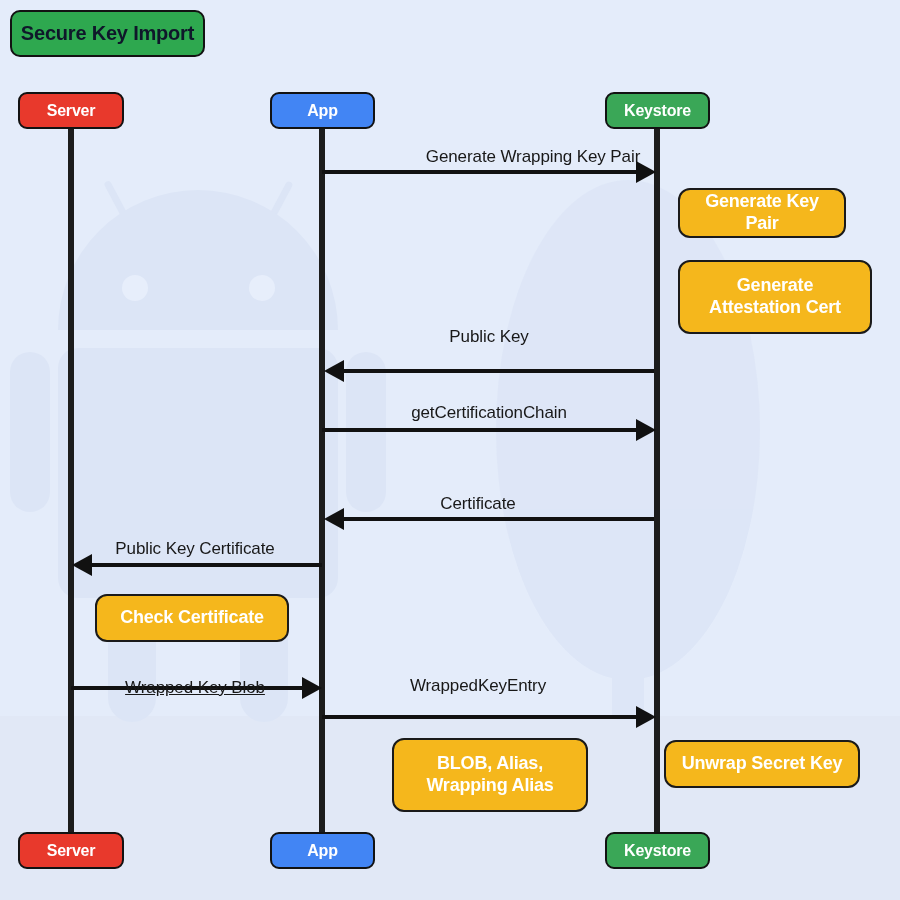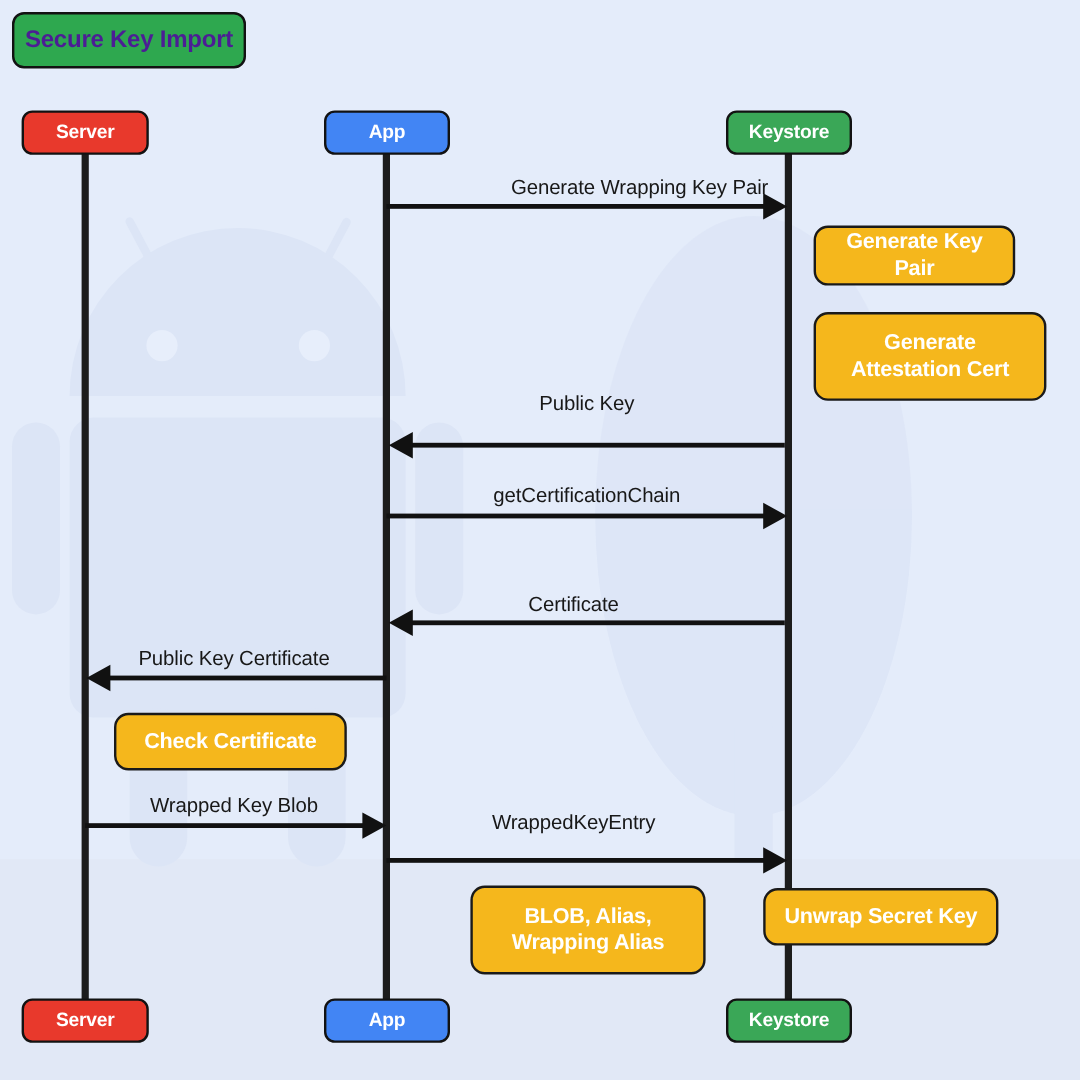--- a/index.html
+++ b/index.html
@@ -34,21 +34,21 @@
     top: 10px;
     width: 195px;
     height: 47px;
     border-radius: 10px;
     background: #2ea84f;
     border: 2px solid #121212;
     box-sizing: border-box;
     display: flex;
     align-items: center;
     justify-content: center;
-    color: #4c1d95;
+    color: #0f172a;
     font-size: 20px;
     font-weight: bold;
     letter-spacing: -0.2px;
   }
   
   .lifeline {
     position: absolute;
     width: 6px;
     background: #1c1c1c;
     border-radius: 1px;
@@ -199,21 +199,21 @@
   <div class="msg-head right" style="left:636px;top:419px;"></div>
 
   <div class="msg-label" style="left:478px;top:494px;">Certificate</div>
   <div class="msg-line" style="left:340px;top:517px;width:314px;"></div>
   <div class="msg-head left" style="left:324px;top:508px;"></div>
 
   <div class="msg-label" style="left:195px;top:539px;">Public Key Certificate</div>
   <div class="msg-line" style="left:90px;top:563px;width:232px;"></div>
   <div class="msg-head left" style="left:72px;top:554px;"></div>
 
-  <div class="msg-label" style="left:195px;top:662px;">Wrapped Key Blob</div>
+  <div class="msg-label" style="left:195px;top:678px;text-decoration:underline;">Wrapped Key Blob</div>
   <div class="msg-line" style="left:71px;top:686px;width:235px;"></div>
   <div class="msg-head right" style="left:302px;top:677px;"></div>
 
   <div class="msg-label" style="left:478px;top:676px;">WrappedKeyEntry</div>
   <div class="msg-line" style="left:322px;top:715px;width:318px;"></div>
   <div class="msg-head right" style="left:636px;top:706px;"></div>
 
   <div class="action-box" style="left:678px;top:188px;width:168px;height:50px;background:#f5b71c;">
     <span>Generate Key Pair</span>
   </div>
@@ -225,17 +225,17 @@
   <div class="action-box" style="left:678px;top:260px;width:194px;height:74px;background:#f5b71c;white-space:pre-line;">
     <span style="white-space:pre-line;">Generate
 Attestation Cert</span>
   </div>
 
   <div class="action-box" style="left:392px;top:738px;width:196px;height:74px;background:#f5b71c;white-space:pre-line;">
     <span style="white-space:pre-line;">BLOB, Alias,
 Wrapping Alias</span>
   </div>
 
-  <div class="action-box" style="left:636px;top:740px;width:196px;height:48px;background:#f5b71c;">
+  <div class="action-box" style="left:664px;top:740px;width:196px;height:48px;background:#f5b71c;">
     <span>Unwrap Secret Key</span>
   </div>
 
 </div>
 
 </body></html>

